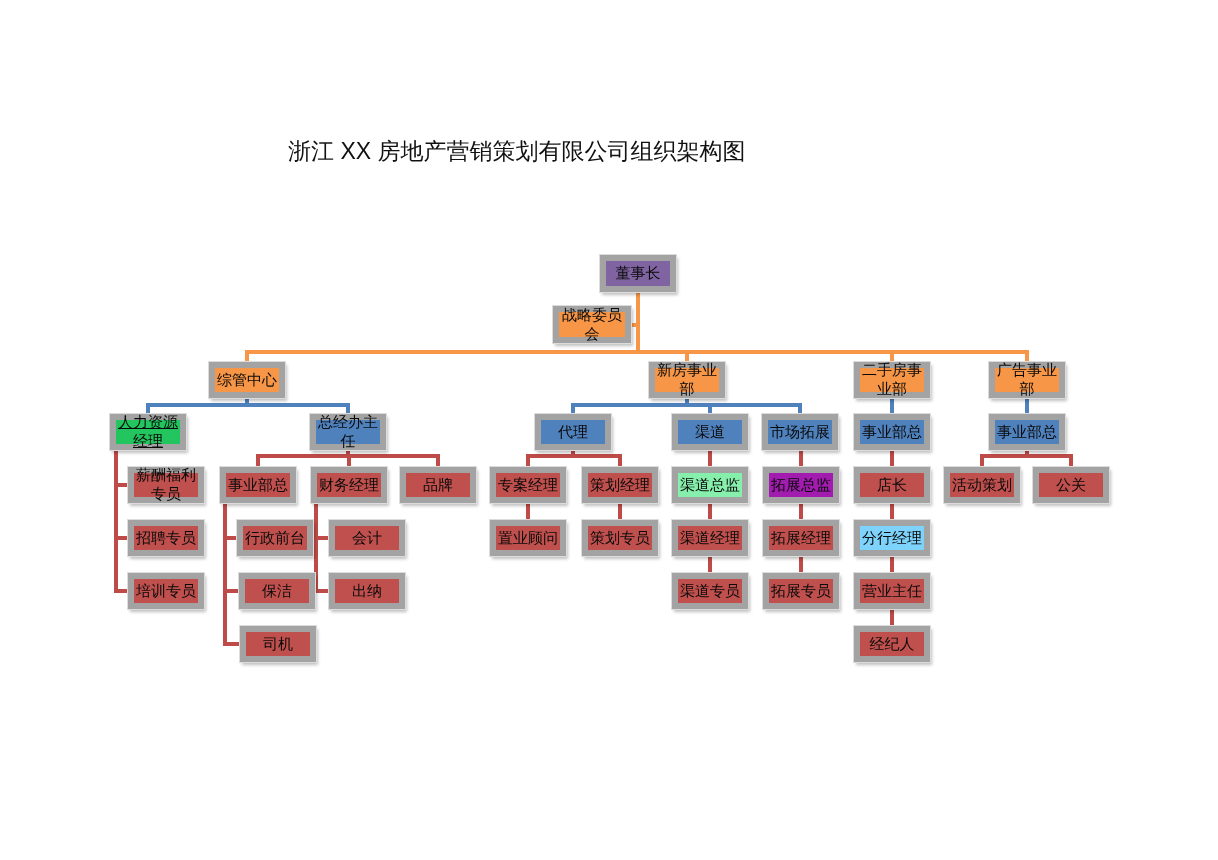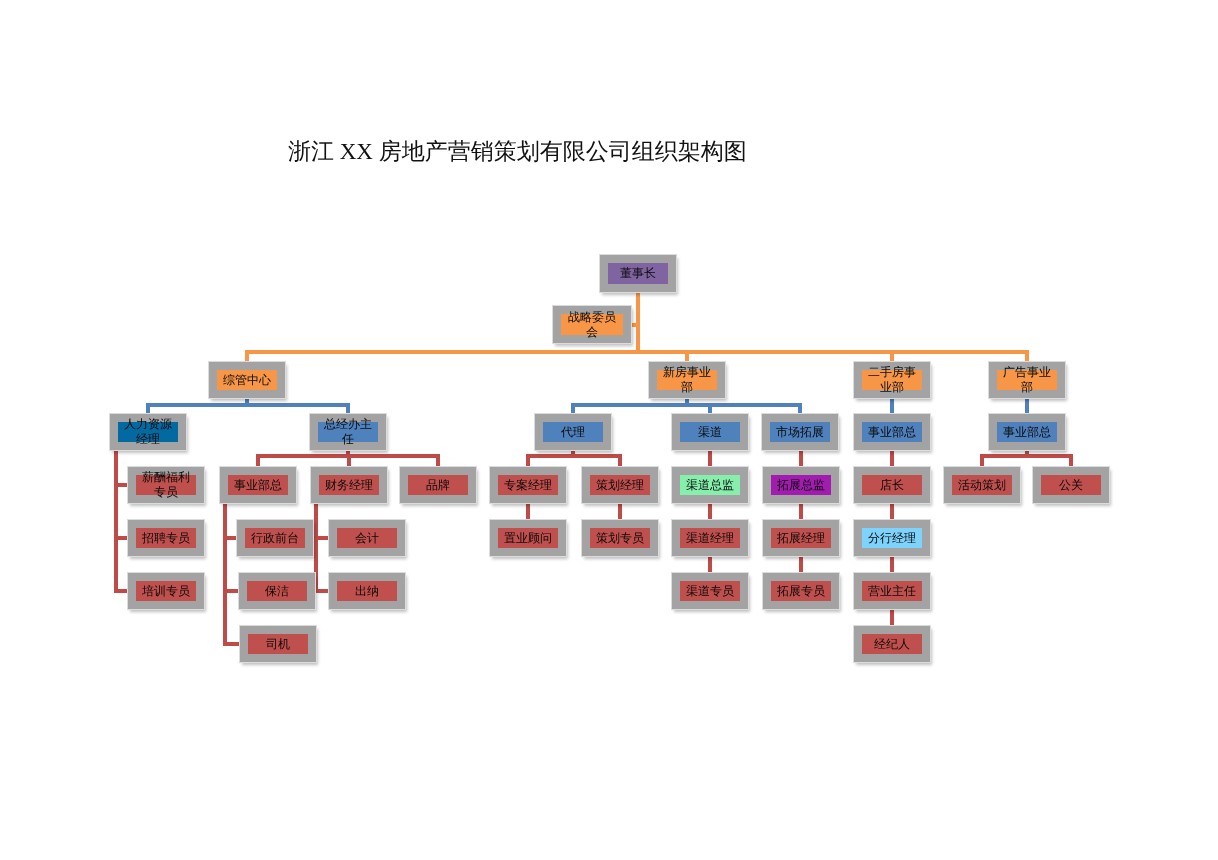--- a/index.html
+++ b/index.html
@@ -3,28 +3,28 @@
 <meta charset="utf-8">
 <style>
   html,body{margin:0;padding:0;}
   body{
     width:1218px;height:860px;position:relative;background:#ffffff;overflow:hidden;
     font-family:"Liberation Serif","DejaVu Serif",serif;
   }
   .title{
     position:absolute;left:288px;top:136px;margin:0;
     font-size:23px;font-weight:400;color:#111;white-space:nowrap;
-    font-family:Liberation Serif, serif;
+    font-family:Liberation Sans, sans-serif;
   }
   .canvas{position:absolute;left:0;top:0;width:1218px;height:860px;}
   .line{position:absolute;}
   .node{
     position:absolute;display:flex;align-items:center;justify-content:center;
-    text-align:center;font-size:12px;line-height:1.25;color:#0a0a0a;
-    border:8px solid #a3a3a3;box-sizing:border-box;padding:1px 2px;
+    text-align:center;font-size:15px;line-height:1.25;color:#0a0a0a;
+    border:6px solid #a3a3a3;box-sizing:border-box;padding:1px 2px;
     box-shadow:0 0 0 1px #dcdcdc, 2px 3px 3px rgba(0,0,0,0.25);
   }
 </style>
 </head>
 <body>
 
 <div class="page">
   <h1 class="title">浙江 XX 房地产营销策划有限公司组织架构图</h1>
   <div id="org-canvas" class="canvas">
       <div class="line" style="left: 636px; top: 292px; width: 4px; height: 62px; background: rgb(247, 150, 70);"></div>
@@ -80,21 +80,21 @@
       <div class="line" style="left: 223px; top: 642px; width: 17px; height: 4px; background: rgb(190, 75, 72);"></div>
       <div class="line" style="left: 314px; top: 503px; width: 4px; height: 90px; background: rgb(190, 75, 72);"></div>
       <div class="line" style="left: 314px; top: 536px; width: 15px; height: 4px; background: rgb(190, 75, 72);"></div>
       <div class="line" style="left: 314px; top: 589px; width: 15px; height: 4px; background: rgb(190, 75, 72);"></div>
       <div class="node" style="left: 600px; top: 255px; width: 76px; height: 37px; background: rgb(128, 100, 162);">董事长</div>
       <div class="node" style="left: 553px; top: 306px; width: 78px; height: 37px; background: rgb(247, 150, 70);">战略委员会</div>
       <div class="node" style="left: 209px; top: 362px; width: 76px; height: 36px; background: rgb(247, 150, 70);">综管中心</div>
       <div class="node" style="left: 649px; top: 362px; width: 76px; height: 36px; background: rgb(247, 150, 70);">新房事业部</div>
       <div class="node" style="left: 854px; top: 362px; width: 76px; height: 36px; background: rgb(247, 150, 70);">二手房事业部</div>
       <div class="node" style="left: 989px; top: 362px; width: 76px; height: 36px; background: rgb(247, 150, 70);">广告事业部</div>
-      <div class="node" style="left: 110px; top: 414px; width: 76px; height: 36px; background: #0369a1;">人力资源经理</div>
+      <div class="node" style="left: 110px; top: 414px; width: 76px; height: 36px; background: #22c55e; text-decoration: underline;">人力资源经理</div>
       <div class="node" style="left: 310px; top: 414px; width: 76px; height: 36px; background: rgb(79, 129, 189);">总经办主任</div>
       <div class="node" style="left: 535px; top: 414px; width: 76px; height: 36px; background: rgb(79, 129, 189);">代理</div>
       <div class="node" style="left: 672px; top: 414px; width: 76px; height: 36px; background: rgb(79, 129, 189);">渠道</div>
       <div class="node" style="left: 762px; top: 414px; width: 76px; height: 36px; background: rgb(79, 129, 189); font-family: Liberation Serif, serif;">市场拓展</div>
       <div class="node" style="left: 854px; top: 414px; width: 76px; height: 36px; background: rgb(79, 129, 189);">事业部总</div>
       <div class="node" style="left: 989px; top: 414px; width: 76px; height: 36px; background: rgb(79, 129, 189);">事业部总</div>
       <div class="node" style="left: 128px; top: 467px; width: 76px; height: 36px; background: rgb(192, 80, 77);">薪酬福利专员</div>
       <div class="node" style="left: 220px; top: 467px; width: 76px; height: 36px; background: rgb(192, 80, 77);">事业部总</div>
       <div class="node" style="left: 311px; top: 467px; width: 76px; height: 36px; background: rgb(192, 80, 77);">财务经理</div>
       <div class="node" style="left: 400px; top: 467px; width: 76px; height: 36px; background: rgb(192, 80, 77);">品牌</div>

